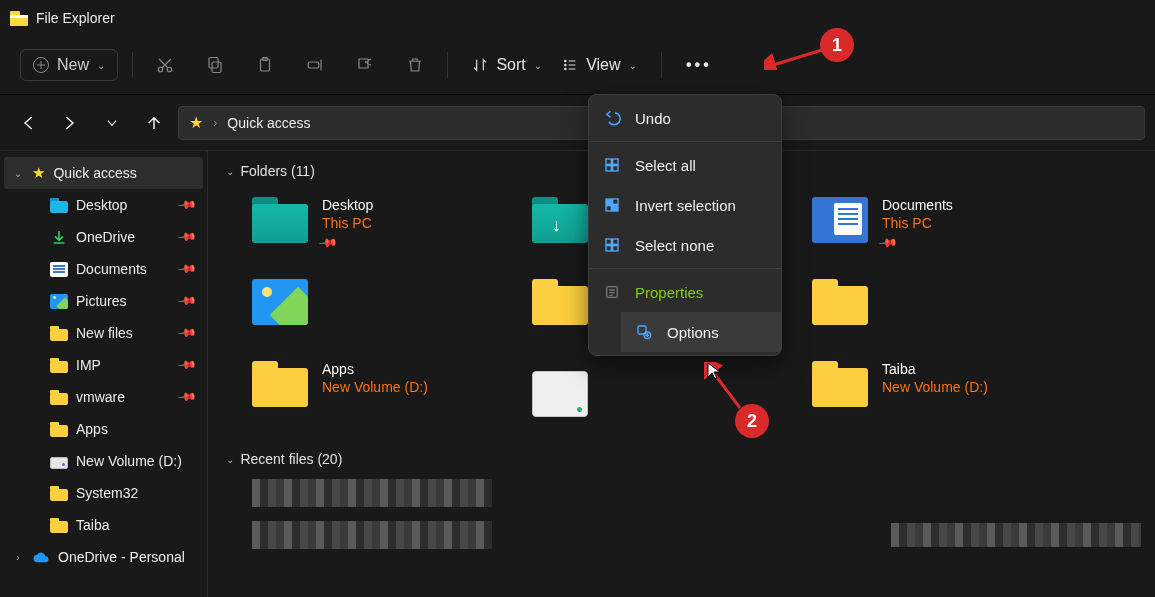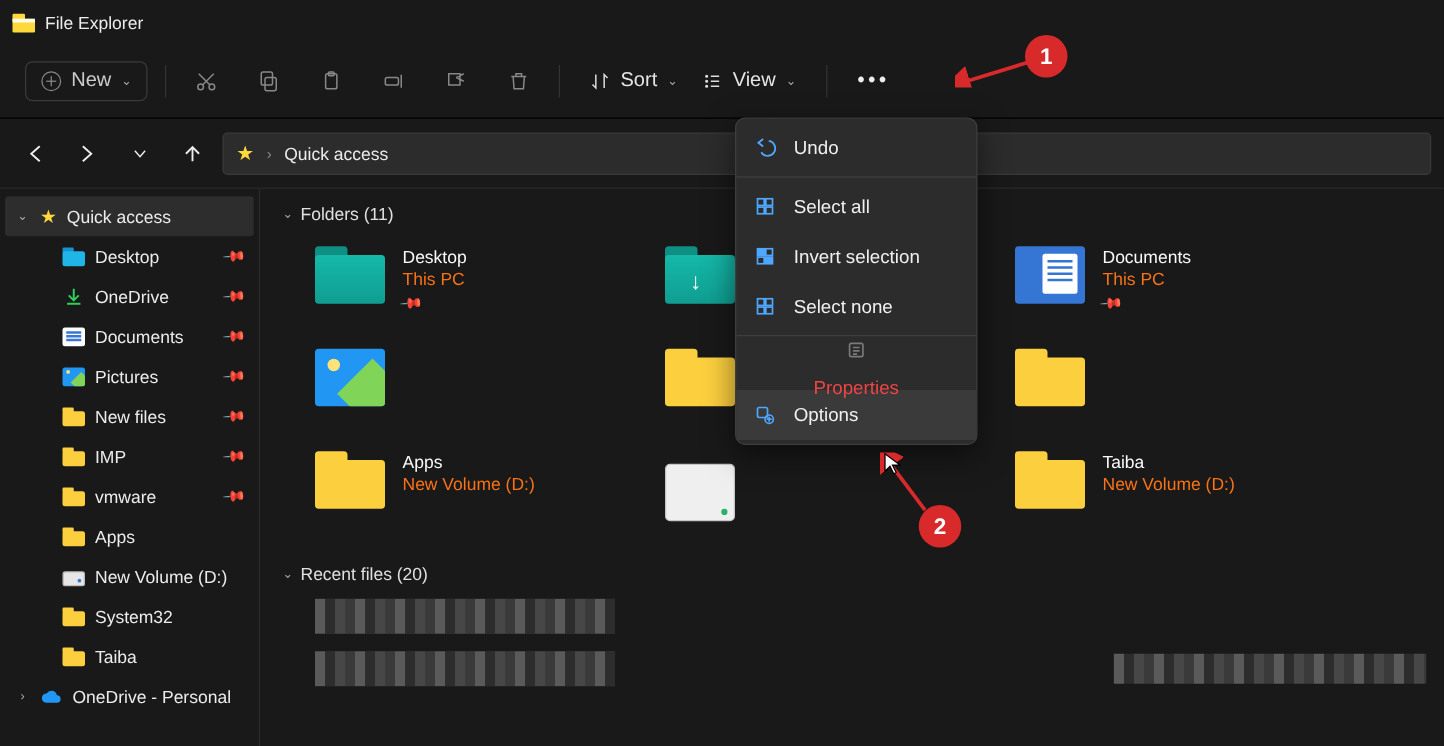--- a/index.html
+++ b/index.html
@@ -73,22 +73,22 @@
   .meta .name { color:#fafafa; }
   .meta .loc  { color:#f97316; }
   .meta .pin2 { color:#888; font-size:12px; transform:rotate(40deg); width:12px; margin-top:2px;}
   .mosaic { margin:6px 0 0 26px; width:240px; height:28px; background:#3a3a3a; position:relative; overflow:hidden;}
   .mosaic::before { content:""; position:absolute; inset:0; background:repeating-linear-gradient(90deg,#5a5a5a 0 8px,#2d2d2d 8px 16px,#474747 16px 24px,#3a3a3a 24px 32px);}
   .mosaic2 { position:absolute; right:14px; bottom:50px; width:250px; height:24px; }
   .mosaic2::before { content:""; position:absolute; inset:0; background:repeating-linear-gradient(90deg,#5a5a5a 0 8px,#2d2d2d 8px 16px,#474747 16px 24px,#3a3a3a 24px 32px);}
 
   .ctxmenu { position:absolute; left:588px; top:94px; width:194px; background:#2c2c2c; border:1px solid #3e3e3e; border-radius:8px; padding:3px 0; box-shadow:0 8px 24px rgba(0,0,0,.5); z-index:20; }
   .mitem { height:40px; display:flex; align-items:center; gap:14px; padding:0 14px; font-size:15px; color:#f0f0f0; }
-  .mitem.disabled { color:#ef4444;flex-direction:column; }
-  .mitem.hover { background:#3a3a3a; }
+  .mitem.disabled { color:#84cc16; }
+  .mitem.hover { background:#3a3a3a;margin-left:32px; }
   .msep { height:1px; background:#3e3e3e; margin:3px 0; }
   .mico { width:18px; height:18px; display:flex; align-items:center; justify-content:center; color:#4fa8ff; }
   .mico svg { stroke:#4fa8ff; fill:none; }
   .mitem.disabled .mico svg { stroke:#7a7a7a; }
 
   .badge { position:absolute; width:34px; height:34px; background:#d82a2a; border-radius:50%; color:#fff; display:flex; align-items:center; justify-content:center; font-size:18px; font-weight:bold; z-index:30; }
   .b1 { left:820px; top:28px; }
   .b2 { left:735px; top:404px; }
   .arrow-ann { position:absolute; z-index:29; }
   .arrow1 { left:764px; top:48px; width:62px; height:22px; }

